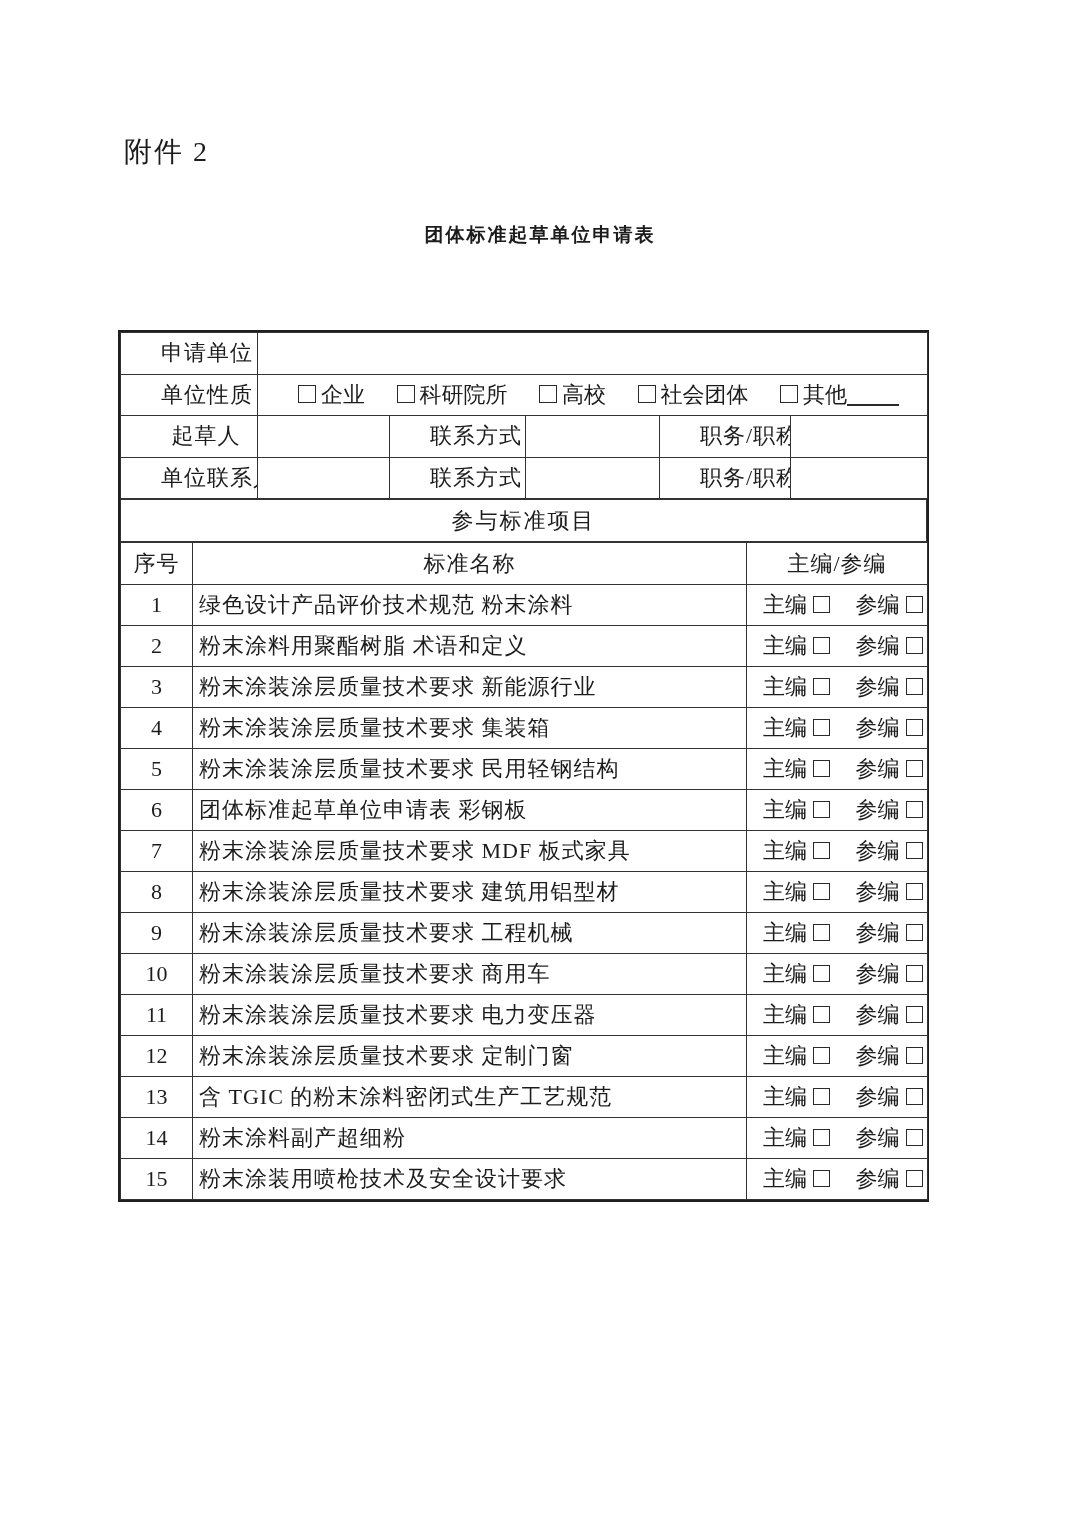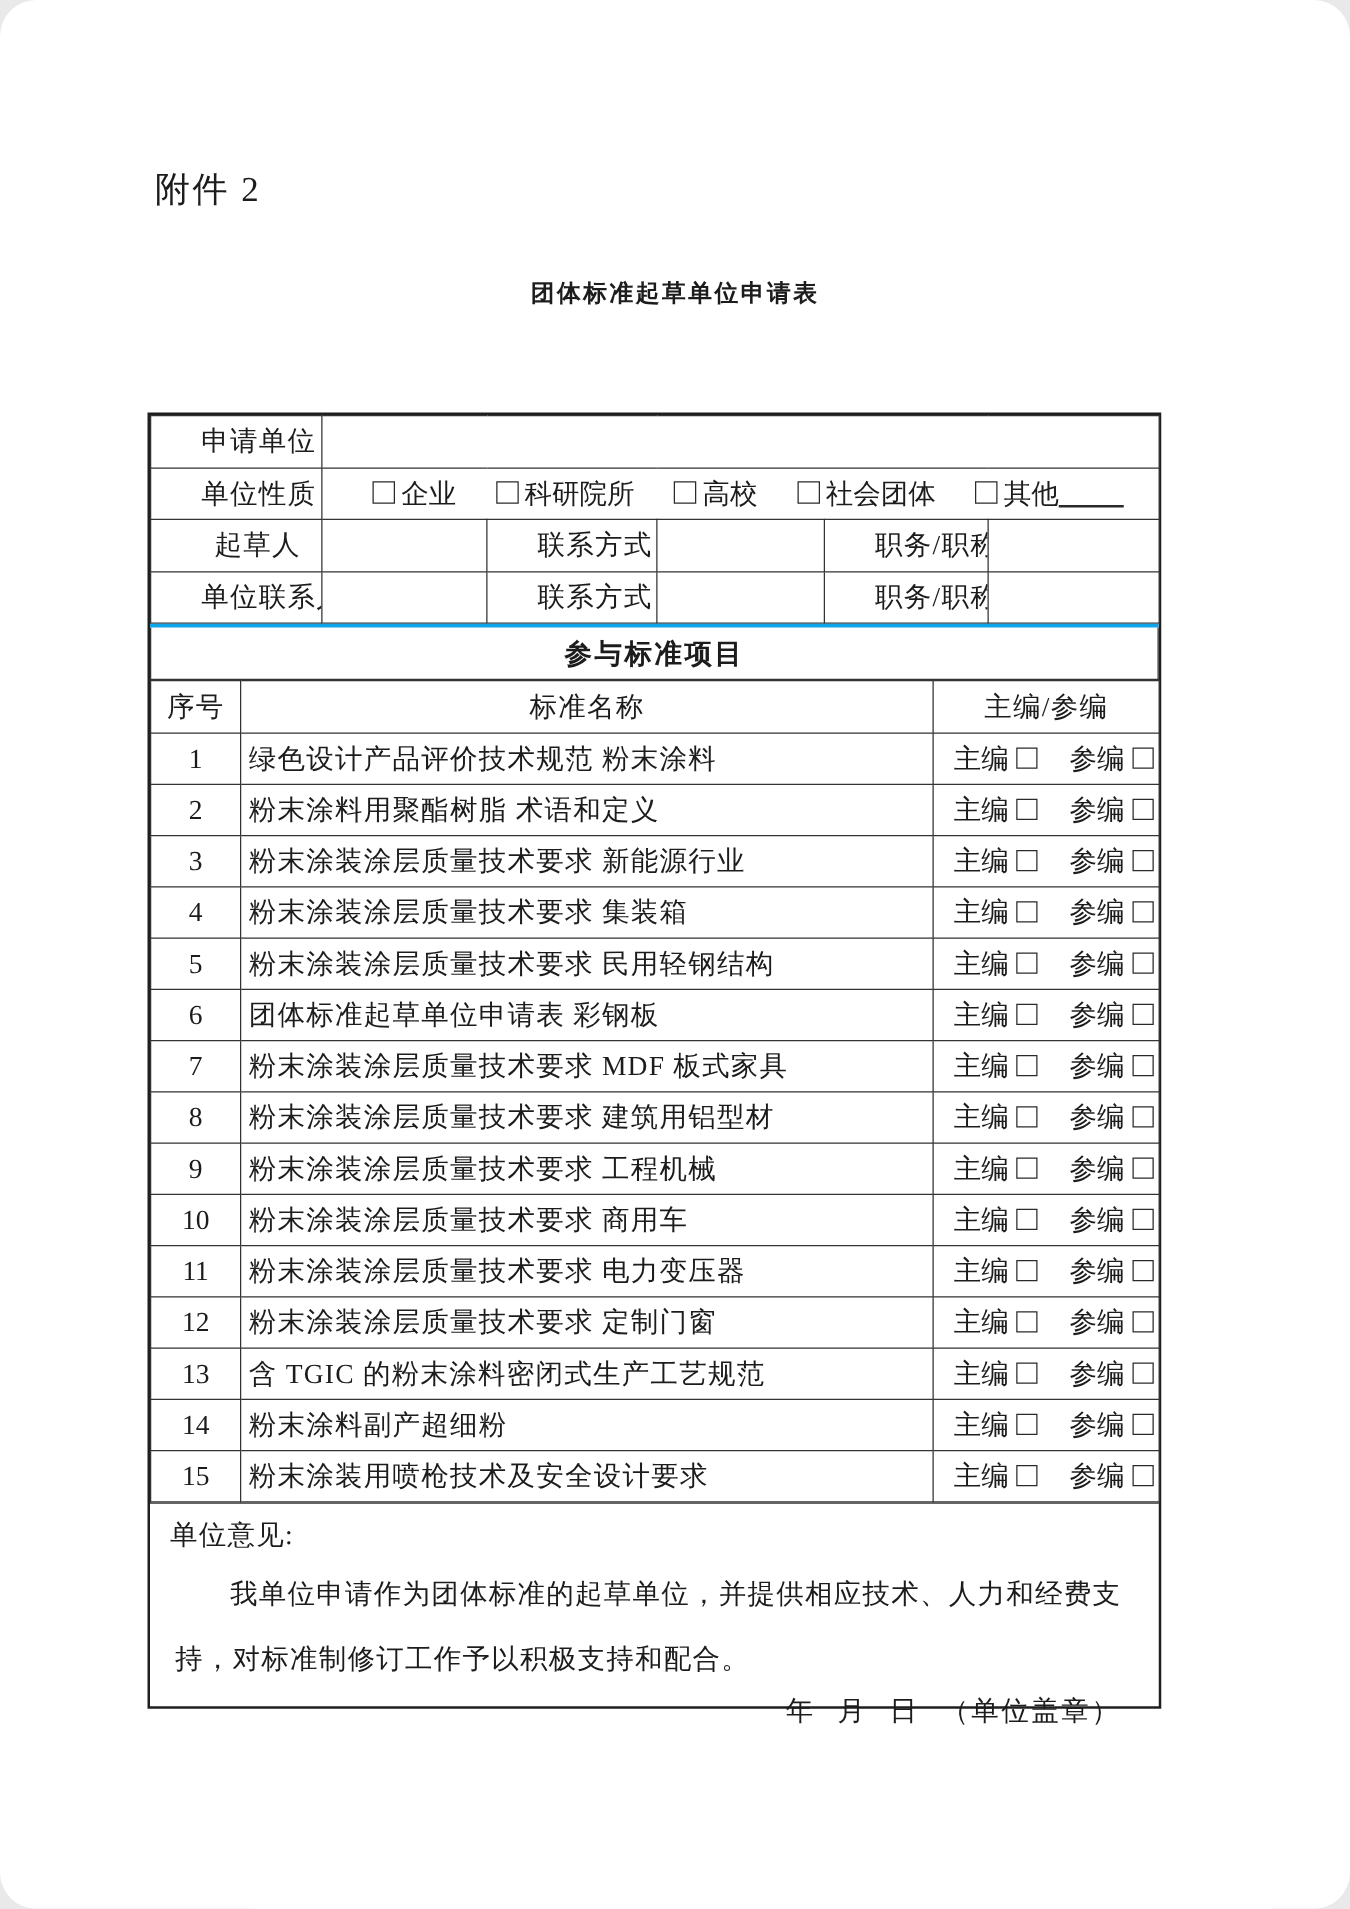--- a/index.html
+++ b/index.html
@@ -4,21 +4,20 @@
 <style>
   html,body{margin:0;padding:0;background:#e9e9e9;}
   .page{
     position:relative;
     width:1080px;height:1527px;
     margin:0 auto;
     background:#ffffff;
     font-family:"Liberation Serif","DejaVu Serif",serif;
     color:#1c1c1c;
     overflow:hidden;
-    border-radius:29px;
   }
   .attachment{
     position:absolute;left:124px;top:133px;
     font-size:28px;letter-spacing:2px;
   }
   .doc-title{
     position:absolute;left:0;top:222px;width:100%;
     text-align:center;font-size:19px;font-weight:bold;
     letter-spacing:2px;margin:0;
   }
@@ -128,21 +127,21 @@
         <td class="lbl">单位联系人</td>
         <td></td>
         <td class="lbl">联系方式</td>
         <td></td>
         <td class="lbl">职务/职称</td>
         <td></td>
       </tr>
     </tbody>
       </table>
 
-    <table style="border-top:3px solid #0ea5e9;font-weight:bold;">
+    <table style="border-top:1px solid #0ea5e9;">
       <tbody>
           <tr class="section-row">
         <td>参与标准项目</td>
       </tr>
     </tbody>
       </table>
 
     <table style="border-top:1px solid #333;">
       <colgroup>
         <col style="width:72px">
@@ -286,20 +285,15 @@
     <td class="num-cell">15</td>
     <td class="name-cell">粉末涂装用喷枪技术及安全设计要求</td>
     <td class="role-cell">
       <span class="role-opt"><span>主编</span><span class="cb cb-sm cb-after"></span></span>
       <span class="role-opt"><span>参编</span><span class="cb cb-sm cb-after"></span></span>
     </td>
   </tr>
 </tbody>
     </table>
 
-    <div class="opinion-box">
-      <div class="opinion-label">单位意见:</div>
-      <div class="opinion-body">我单位申请作为团体标准的起草单位，并提供相应技术、人力和经费支持，对标准制修订工作予以积极支持和配合。</div>
-      <div class="opinion-date">年 月 日 （单位盖章）</div>
-    </div>
 
   </div>
 </div>
 
 </body></html>

